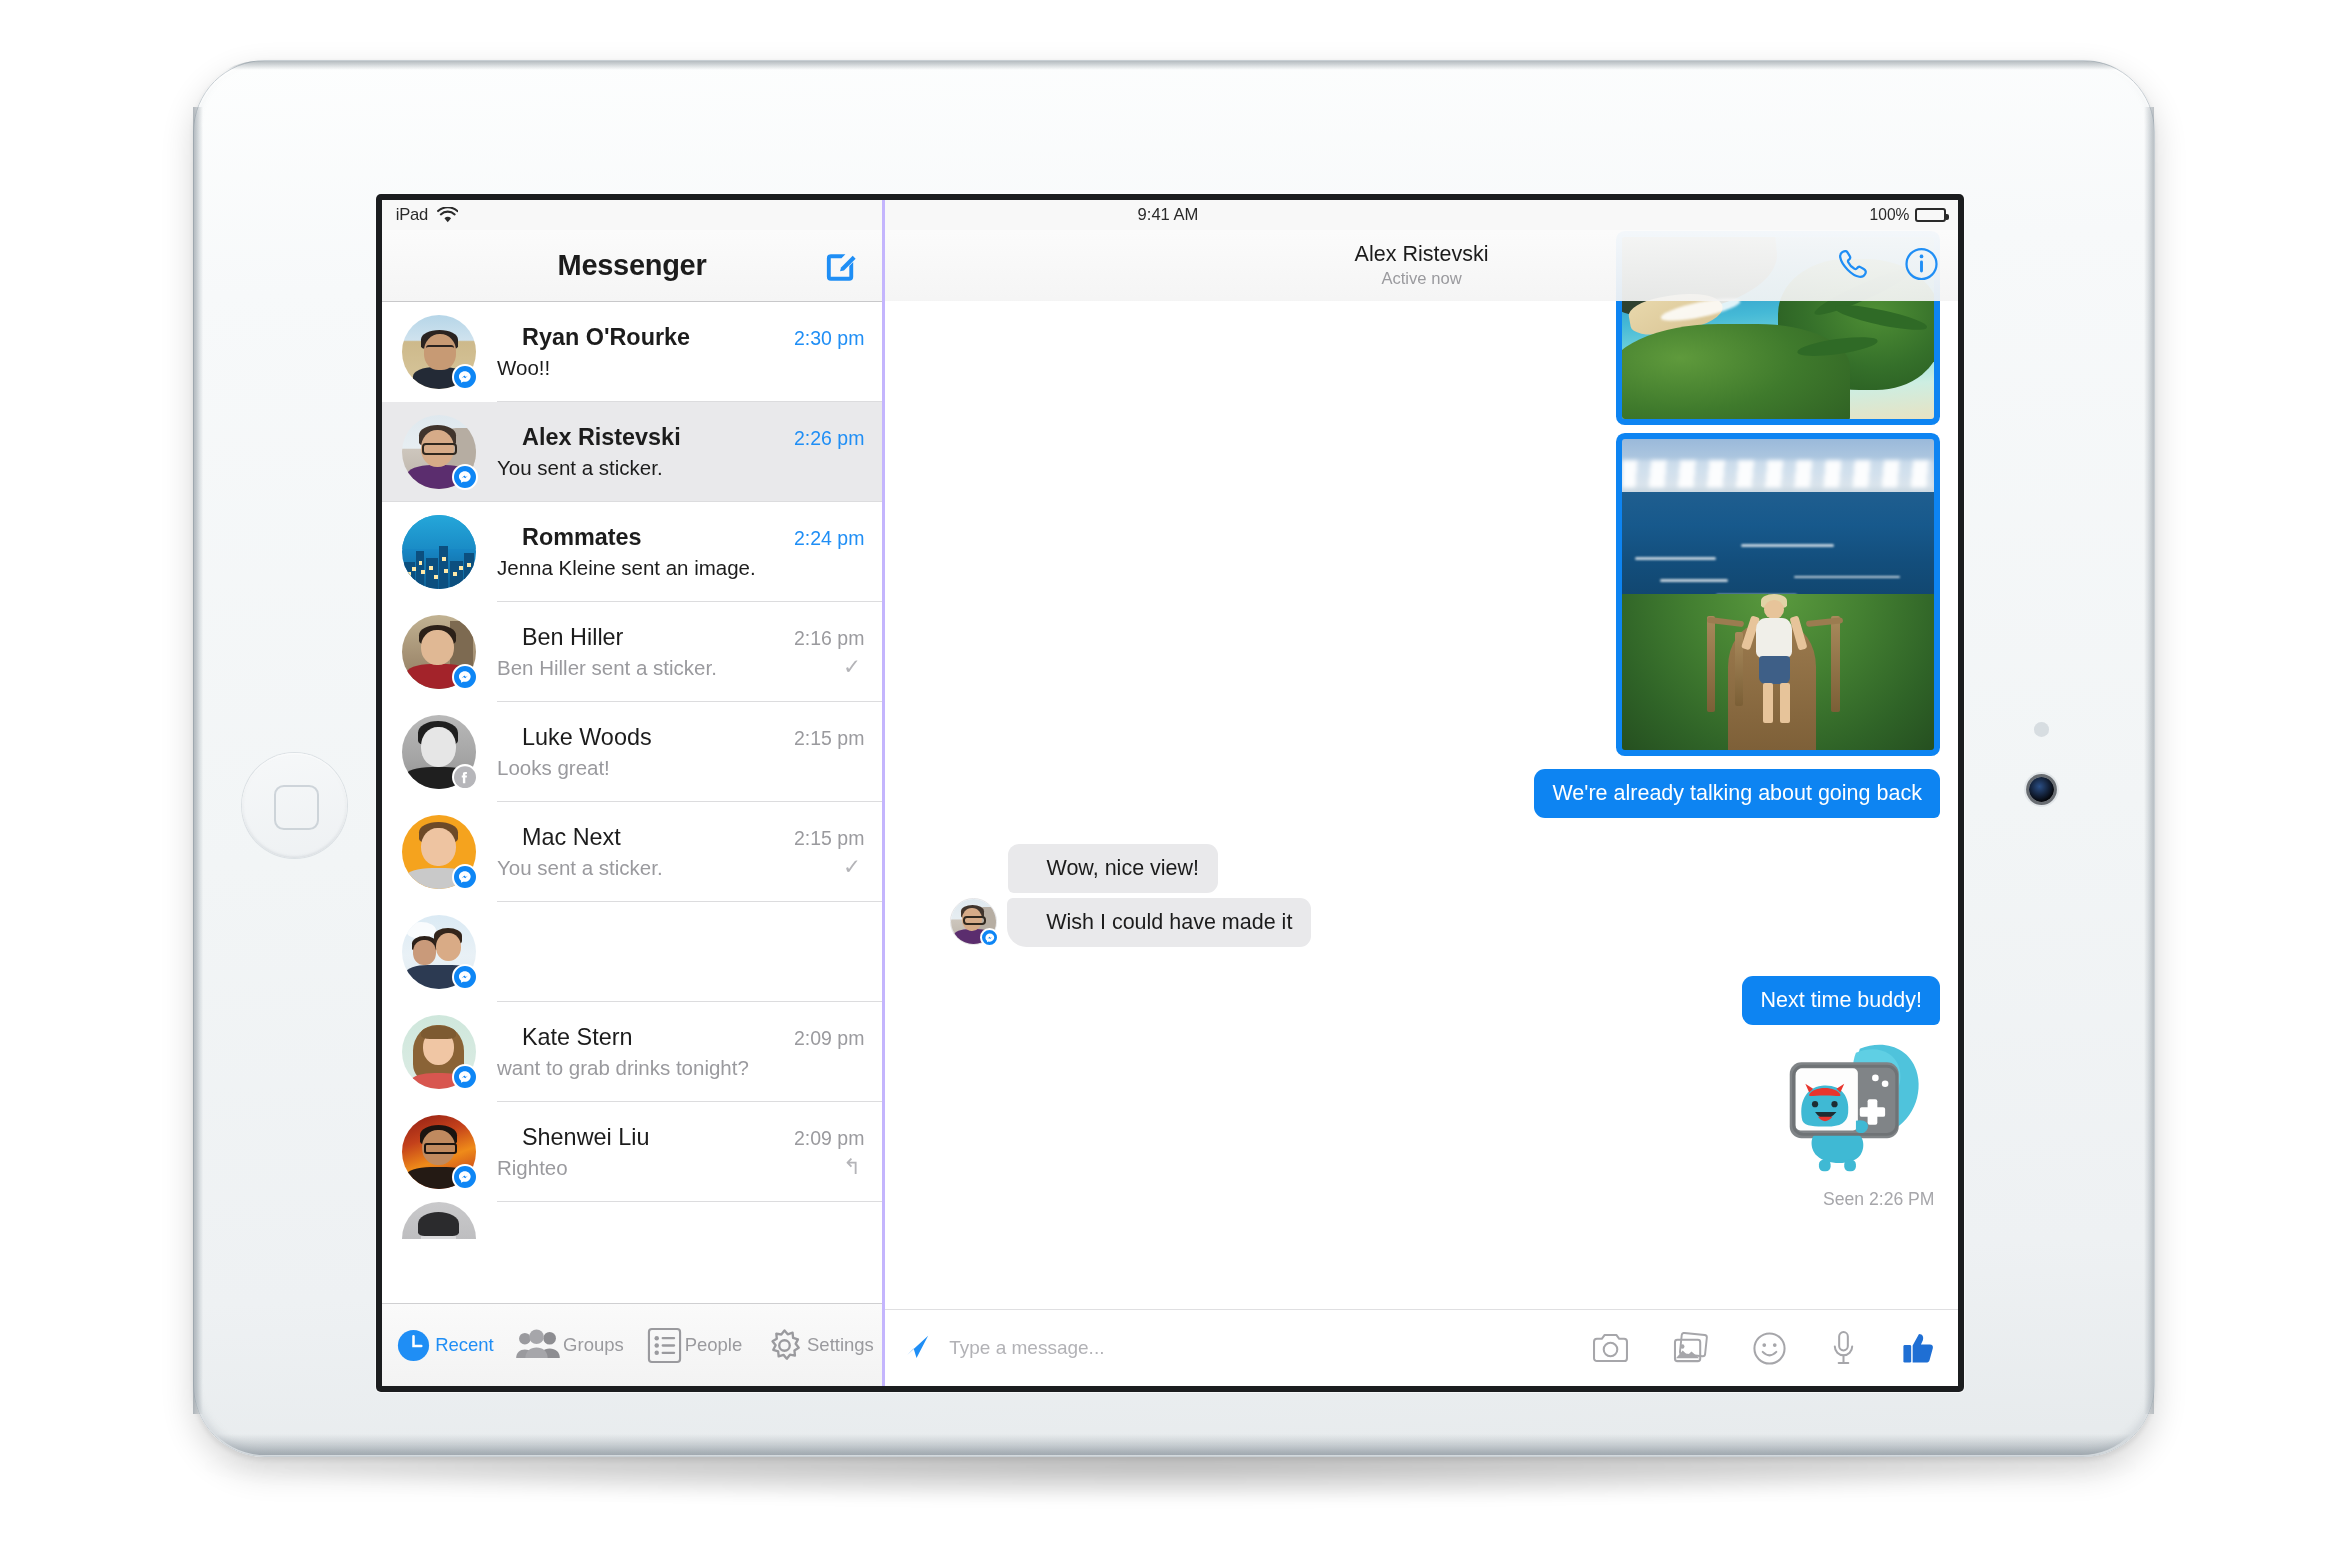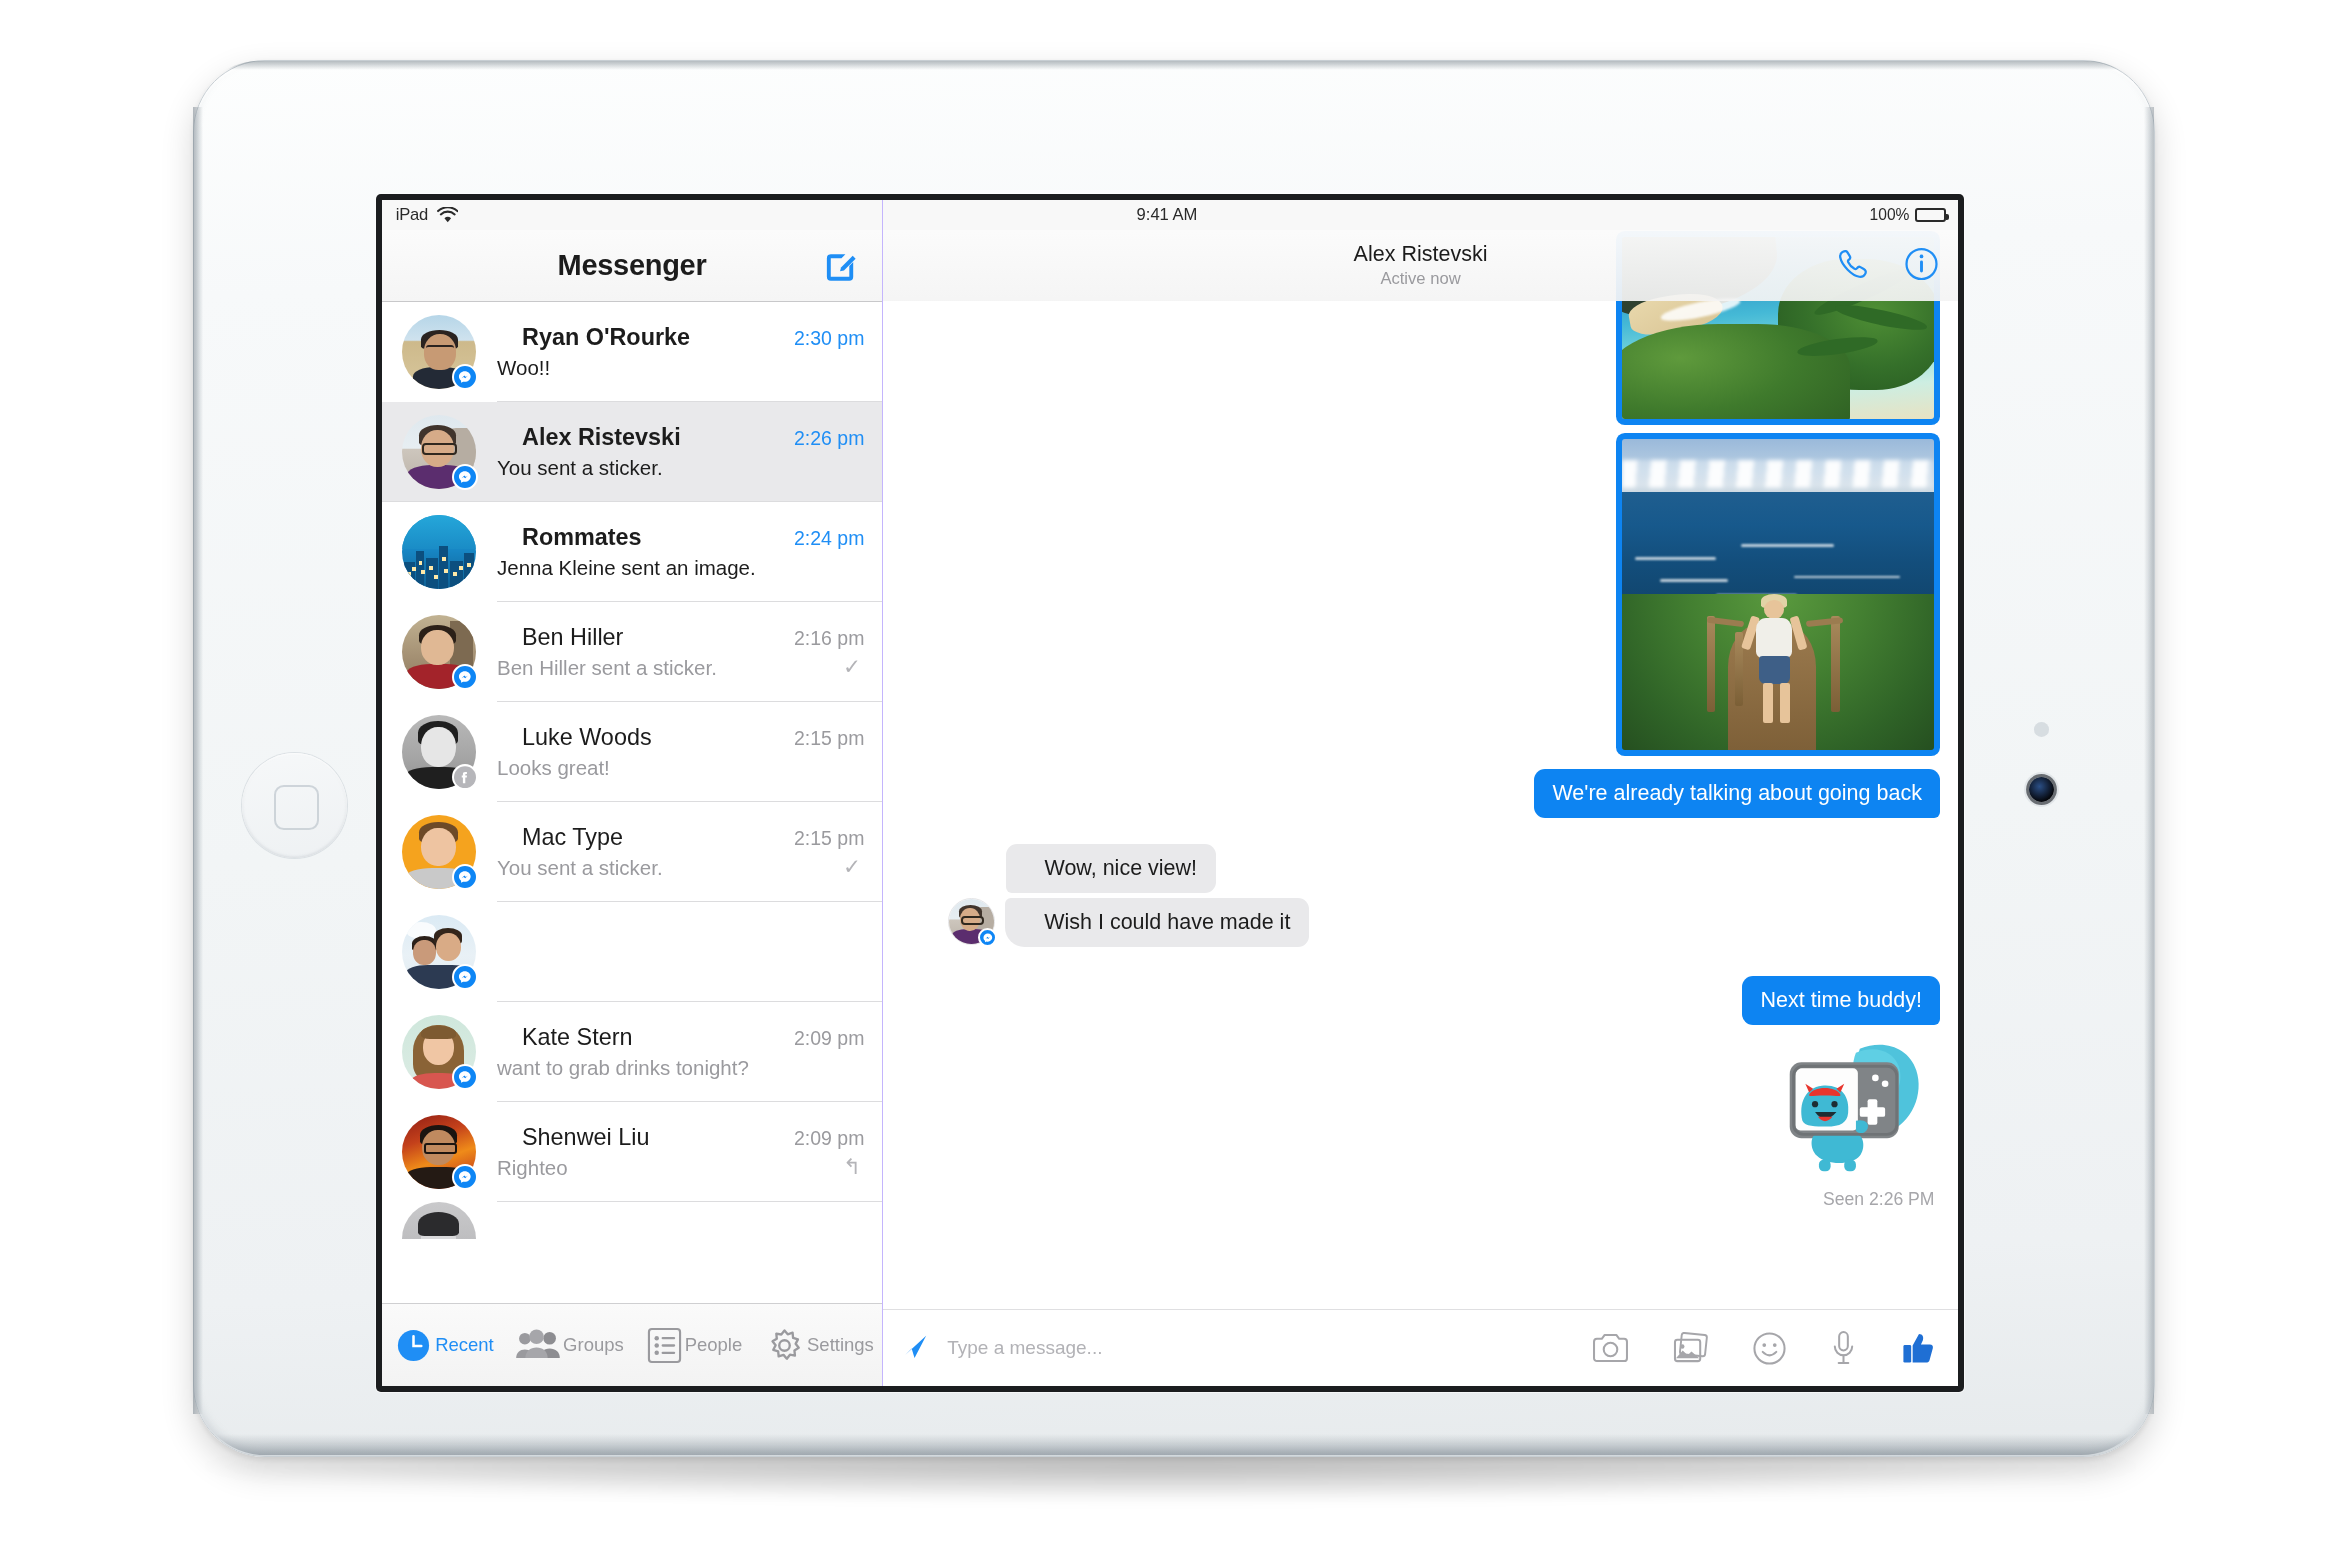--- a/index.html
+++ b/index.html
@@ -146,21 +146,21 @@
     flex-direction: row;
   }
 
   
   .left-pane {
     width: 500px;
     height: 100%;
     background: #84cc16;
     display: flex;
     flex-direction: column;
-    border-right: 1px solid #c4b5fd;
+    border-right: 3px solid #c4b5fd;
     position: relative;
   }
 
   .statusbar-left {
     height: 30px;
     display: flex;
     align-items: center;
     padding-left: 13.7px;
     gap: 8.8px;
     background: #f8f8f8;
@@ -899,21 +899,21 @@
                 <div class="head"></div>
               </div>
             <div class="badge messenger">
               <svg width="15.6" height="15.6" viewBox="0 0 16 16">
                   <path d="M8 2.2C4.6 2.2 2 4.7 2 7.8c0 1.7.8 3.2 2.2 4.2v2.1l2-1.1c.6.2 1.2.2 1.8.2 3.4 0 6-2.5 6-5.5S11.4 2.2 8 2.2z M4.7 9.6l2.9-3 1.5 1.5 2.2-1.5-2.9 3-1.5-1.5z" fill="#fff"></path>
                 </svg>
             </div>
           </div>
           <div class="conv-text">
             <div class="conv-line1">
-              <span class="conv-name">Mac Type</span>
+              <span class="conv-name">Mac Next</span>
               <span class="conv-time">2:15 pm</span>
             </div>
             <div class="conv-line2">
               <span class="conv-snippet">You sent a sticker.</span>
               <span class="conv-status">✓</span>
             </div>
           </div>
           <div class="row-sep"></div>
         </div>
 

